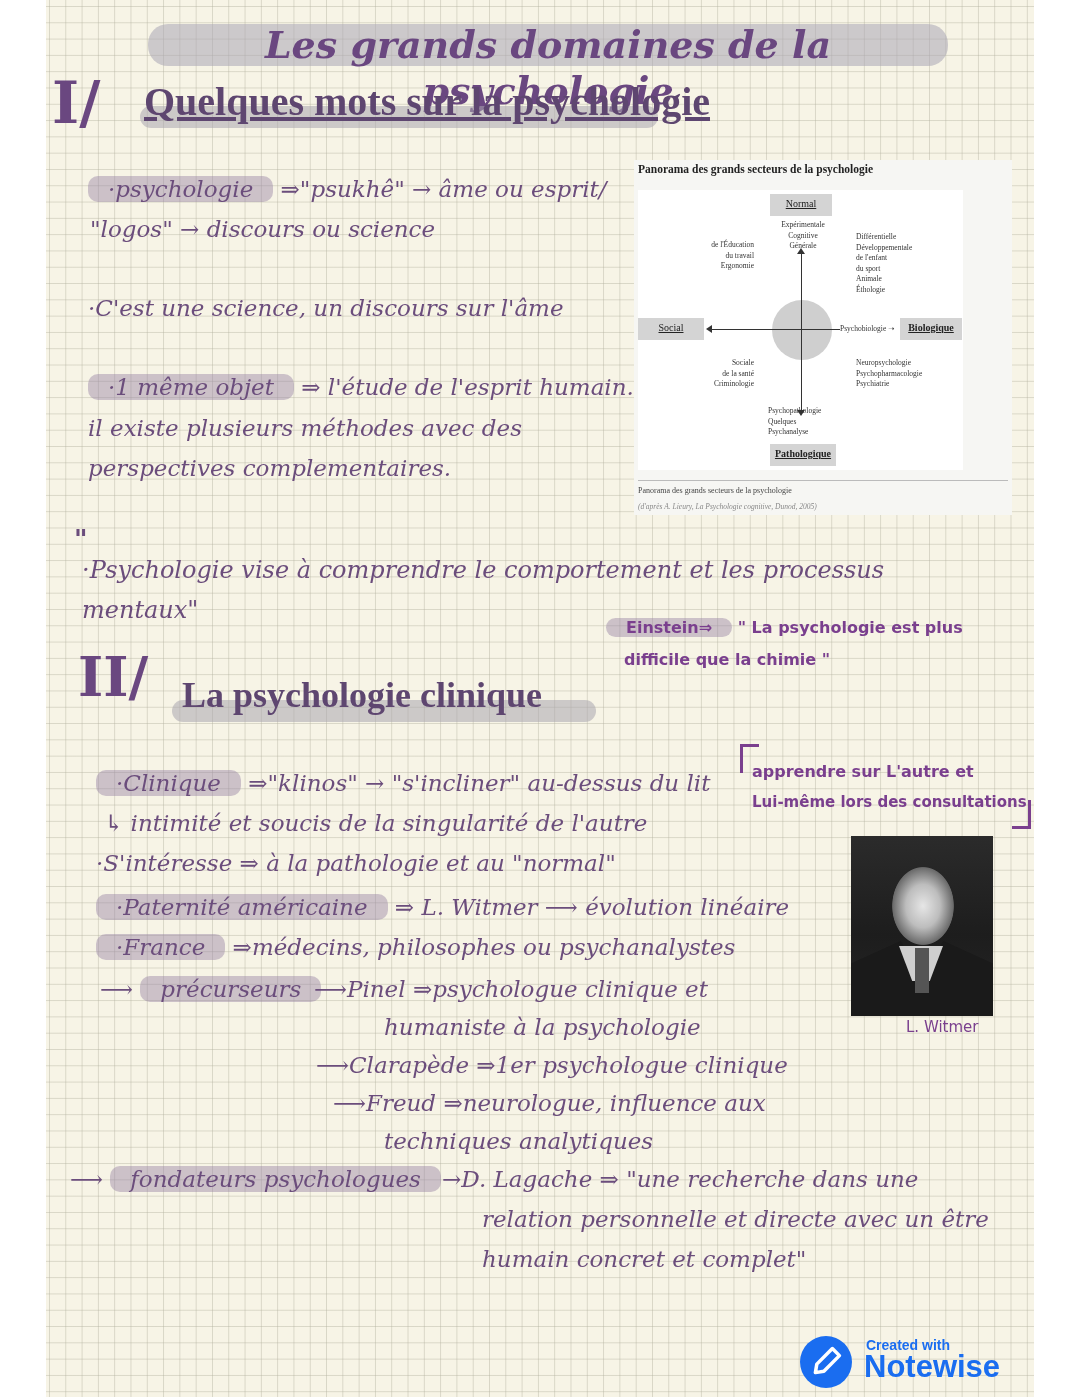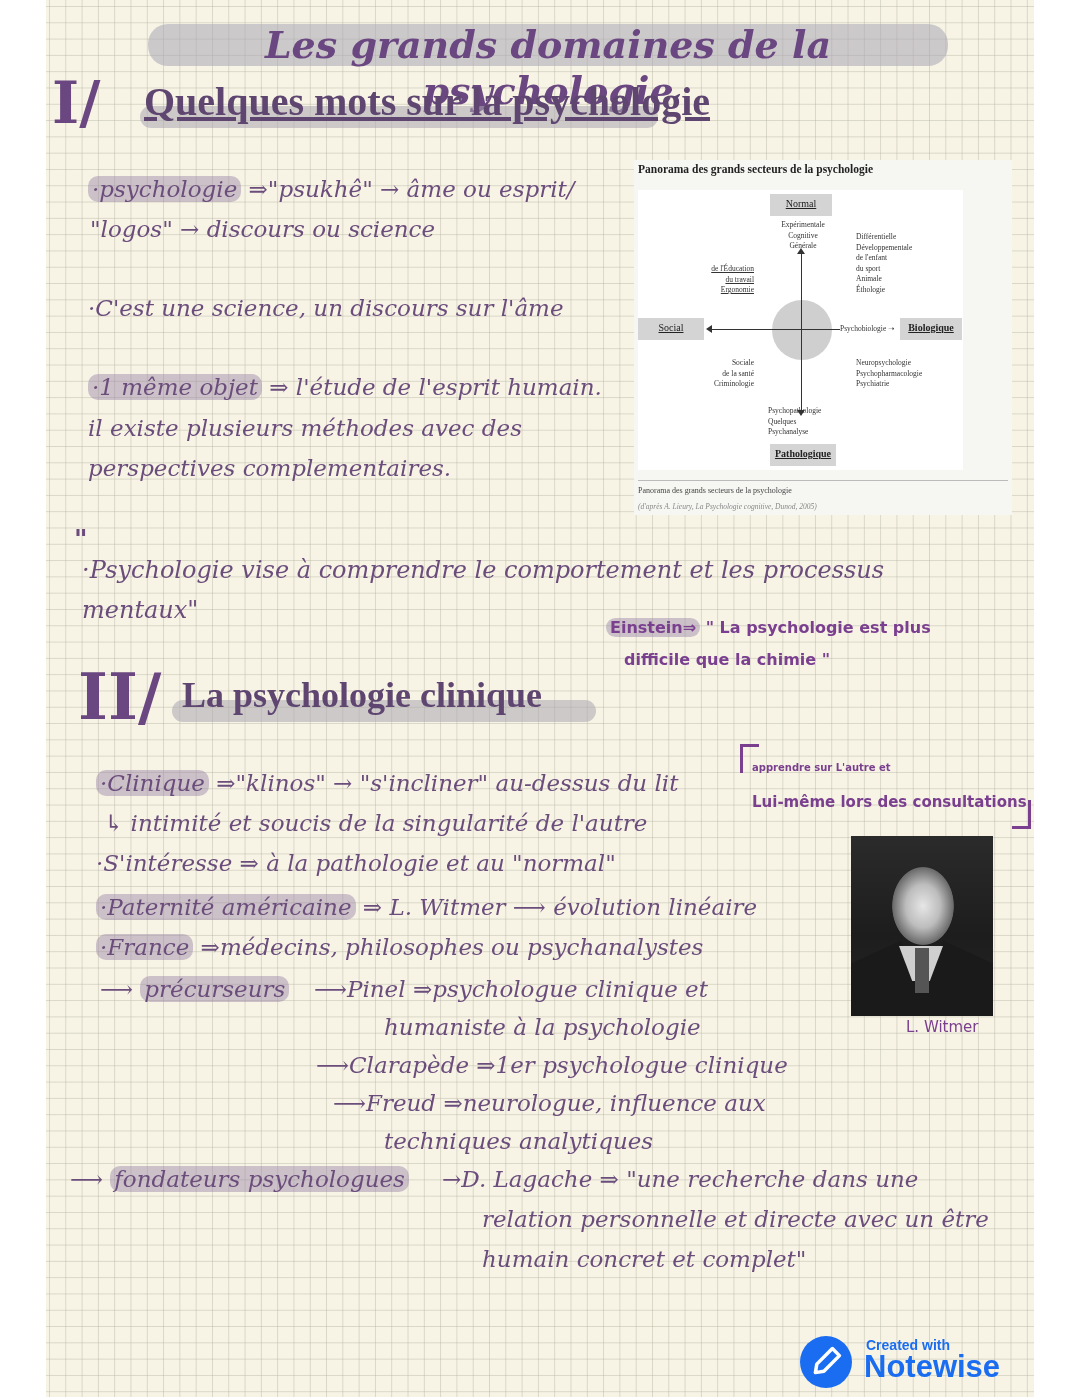--- a/index.html
+++ b/index.html
@@ -8,21 +8,21 @@
     position: absolute; left: 46px; top: 0; width: 988px; height: 1397px;
     background-color: #f7f4e6;
     background-image:
       linear-gradient(to right, rgba(180,178,160,0.45) 1px, transparent 1px),
       linear-gradient(to bottom, rgba(180,178,160,0.45) 1px, transparent 1px);
     background-size: 16.3px 16.3px;
     background-position: 3px 6px;
   }
   .abs { position: absolute; }
   .hand { font-family: "DejaVu Sans", sans-serif; color: #7a3f8e; font-weight: bold; }
-  .hl { background: rgba(150,130,165,0.45); border-radius: 10px; padding: 0 4px; margin-top: 36px; }
+  .hl { background: rgba(150,130,165,0.45); border-radius: 10px; padding: 0 20px; margin-top: 36px; }
   .hl-grey { background: rgba(170,165,175,0.55); border-radius: 14px; }
 
   .main-title {
     left: 148px; top: 22px; width: 800px; height: 46px;
     font-family: "DejaVu Serif", serif; font-style: italic; font-weight: bold;
     font-size: 38px; color: #6a4780; text-align: center; line-height: 46px;
   }
   .main-title-bg { left: 148px; top: 24px; width: 800px; height: 42px; background: rgba(170,165,180,0.55); border-radius: 20px; }
 
   .sec-num { font-family: "DejaVu Serif", serif; font-weight: bold; color: #6a4780; }
@@ -94,21 +94,21 @@
     <div style="position:absolute;left:159px;top:58px;width:0;height:0;border-left:4px solid transparent;border-right:4px solid transparent;border-bottom:6px solid #333;"></div>
     <div style="position:absolute;left:159px;top:220px;width:0;height:0;border-left:4px solid transparent;border-right:4px solid transparent;border-top:6px solid #333;"></div>
     <div style="position:absolute;left:68px;top:135px;width:0;height:0;border-top:4px solid transparent;border-bottom:4px solid transparent;border-right:6px solid #333;"></div>
     <div class="dsmall" style="left:202px;top:134px;"><span>Psychobiologie</span> ➝</div>
 
     <div class="dsmall" style="left:136px;top:30px;text-align:center;width:58px;">
       <div>Expérimentale</div>
         <div>Cognitive</div>
         <div>Générale</div>
     </div>
-    <div class="dsmall" style="left:46px;top:74px;text-align:right;width:70px;text-decoration:underline;">
+    <div class="dsmall" style="left:46px;top:50px;text-align:right;width:70px;">
       <div>de l'Éducation</div>
         <div>du travail</div>
         <div>Ergonomie</div>
     </div>
     <div class="dsmall" style="left:218px;top:42px;">
       <div>Différentielle</div>
         <div>Développementale</div>
         <div>de l'enfant</div>
       <div>du sport</div>
         <div>Animale</div>
@@ -139,25 +139,25 @@
 <div class="abs txt" style="left:82px;top:556px;font-size:24px;">·Psychologie vise à comprendre le comportement et les processus</div>
 <div class="abs txt" style="left:82px;top:596px;font-size:24px;">mentaux"</div>
 
 <div class="abs hand" style="left:606px;top:618px;font-size:16px;white-space:nowrap;">
   <span class="hl">Einstein⇒</span>
   <span>" La psychologie est plus</span>
 </div>
 <div class="abs hand" style="left:624px;top:650px;font-size:16px;white-space:nowrap;">difficile que la chimie "</div>
 
 <div class="abs hl-grey" style="left:172px;top:700px;width:424px;height:22px;"></div>
-<div class="abs sec-num" style="left:78px;top:664px;font-size:64px;line-height:66px;">II/</div>
+<div class="abs sec-num" style="left:78px;top:644px;font-size:54px;line-height:66px;">II/</div>
 <div class="abs sec-title" style="left:182px;top:674px;font-size:36px;">La psychologie clinique</div>
 
 <div class="abs" style="left:740px;top:744px;width:16px;height:26px;border-left:3px solid #7a3f8e;border-top:3px solid #7a3f8e;"></div>
-<div class="abs hand" style="left:752px;top:762px;font-size:10px;white-space:nowrap;">apprendre sur L'autre et</div>
+<div class="abs hand" style="left:752px;top:762px;font-size:16px;white-space:nowrap;">apprendre sur L'autre et</div>
 <div class="abs hand" style="left:752px;top:793px;font-size:15px;white-space:nowrap;">Lui-même lors des consultations</div>
 <div class="abs" style="left:1012px;top:800px;width:16px;height:26px;border-right:3px solid #7a3f8e;border-bottom:3px solid #7a3f8e;"></div>
 
 <div class="abs txt" style="left:96px;top:770px;">
   <span class="hl">·Clinique</span>
   <span>⇒"klinos" → "s'incliner" au-dessus du lit</span>
 </div>
 <div class="abs txt" style="left:104px;top:810px;">↳ intimité et soucis de la singularité de l'autre</div>
 <div class="abs txt" style="left:96px;top:850px;">·S'intéresse ⇒ à la pathologie et au "normal"</div>
 <div class="abs txt" style="left:96px;top:894px;">

